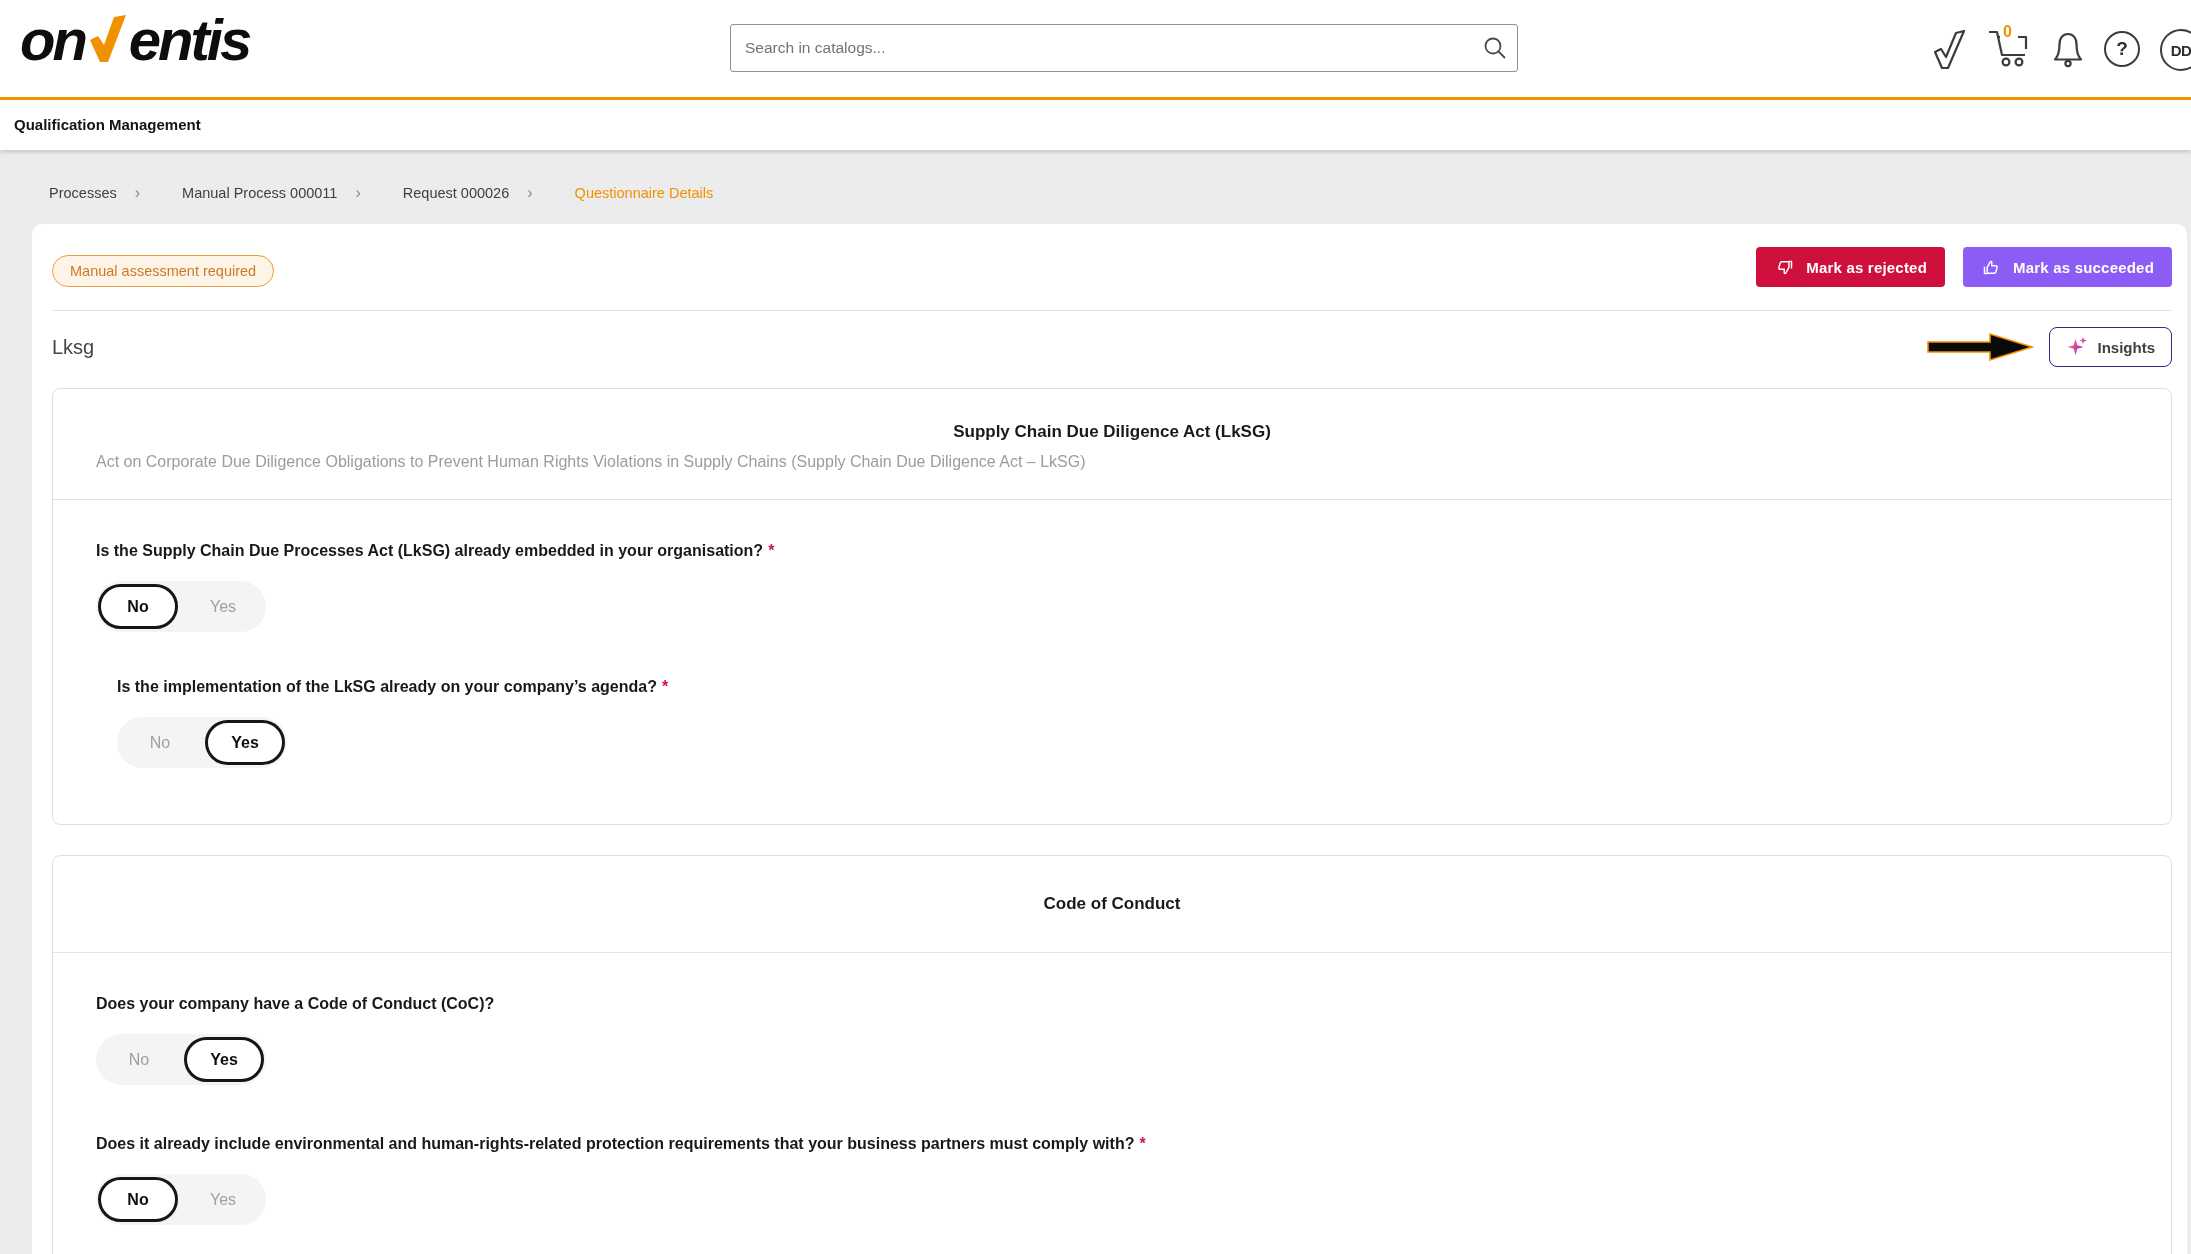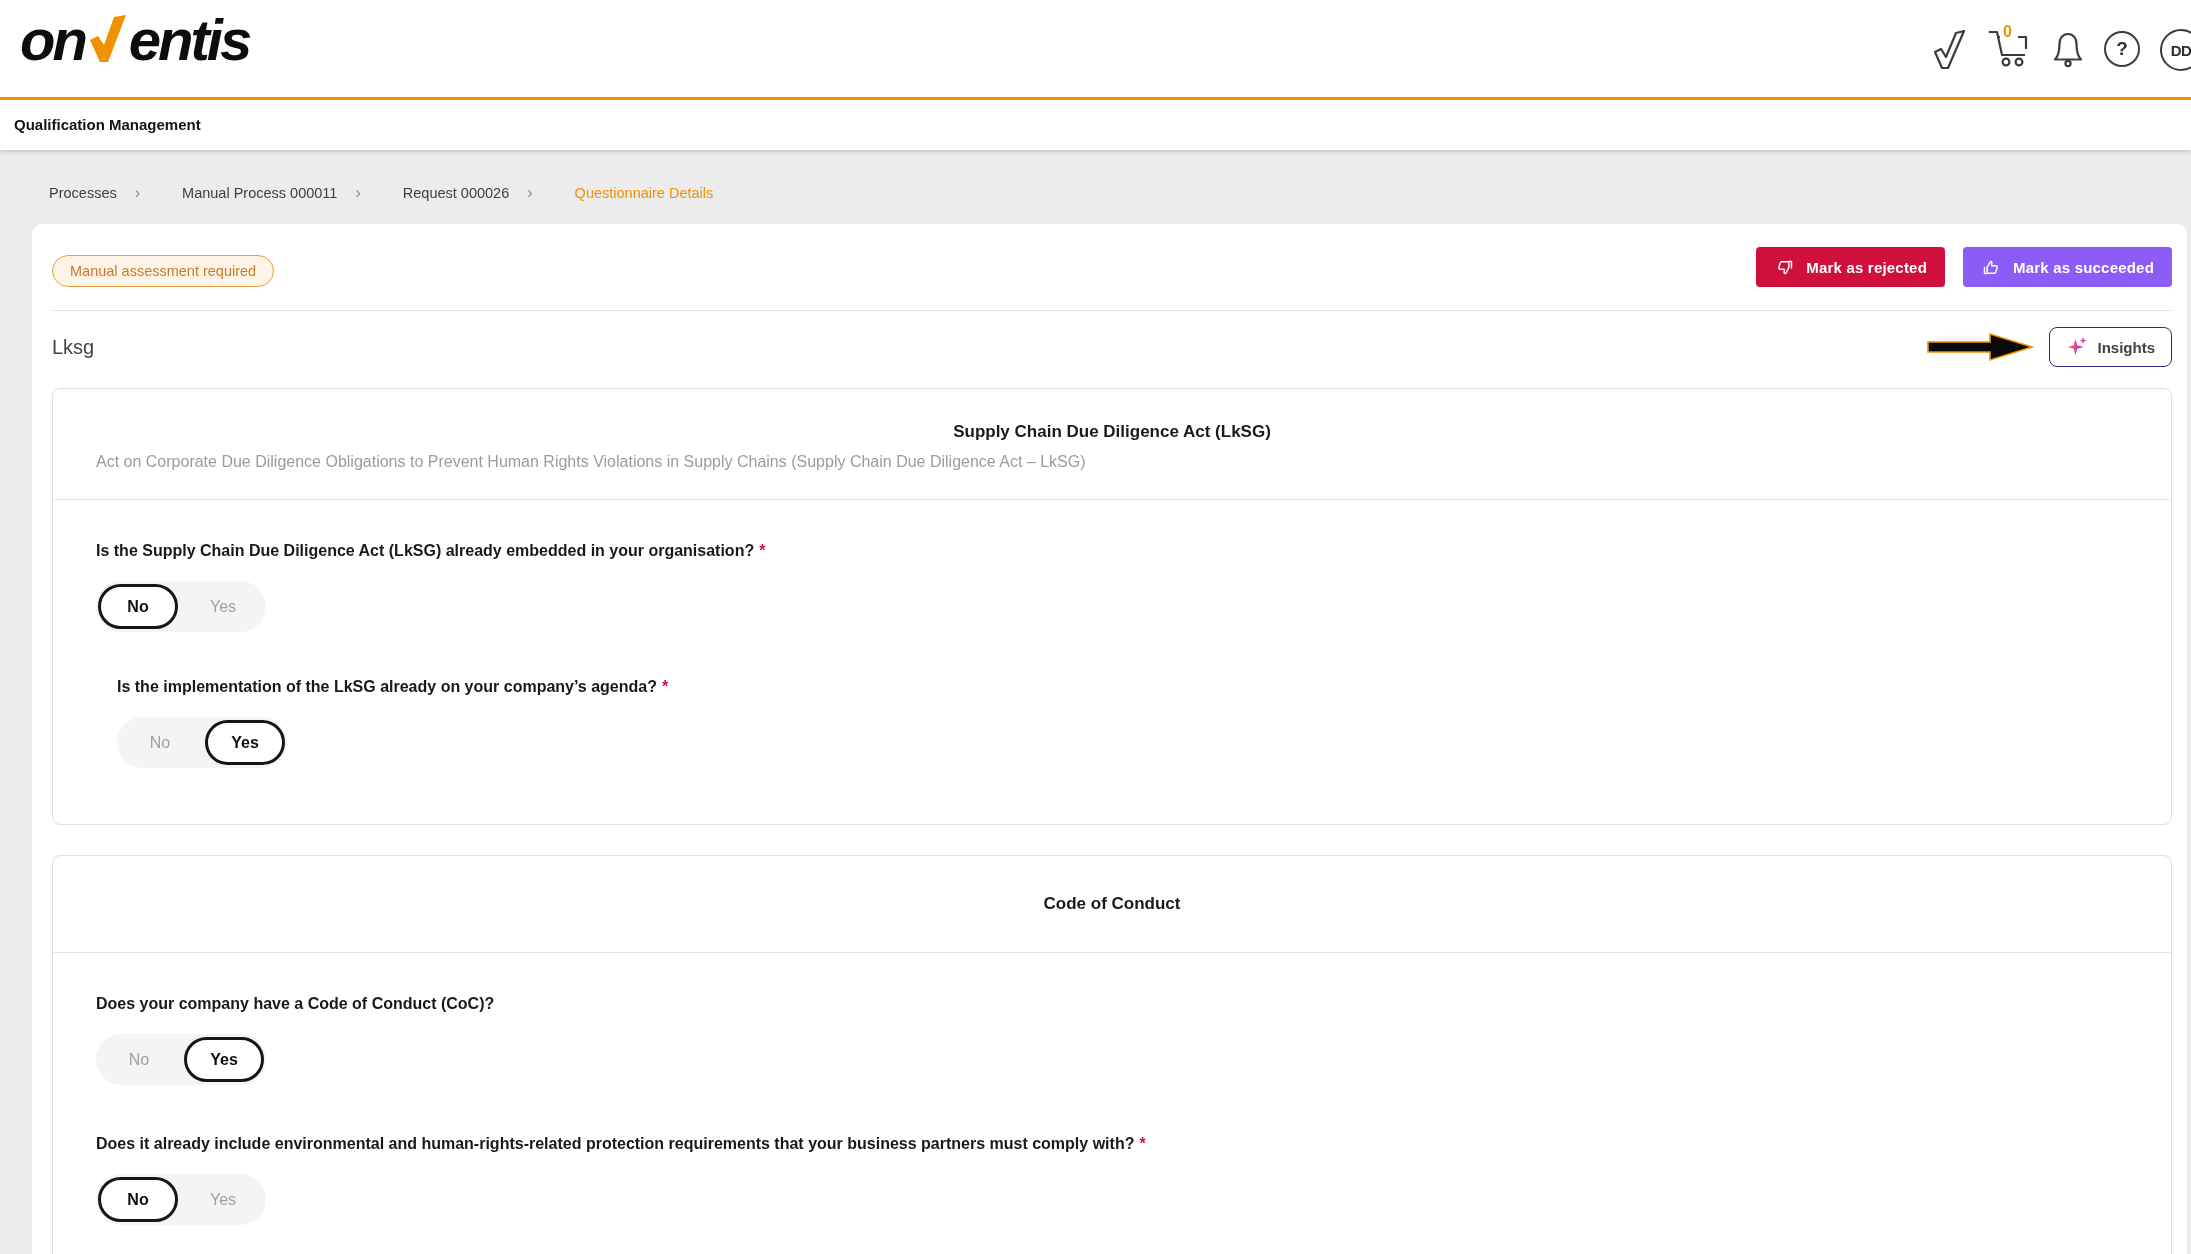--- a/index.html
+++ b/index.html
@@ -109,20 +109,29 @@
 
   <div class="hdr">
     <div class="logo">
       <span>on</span>
       <svg width="40" height="56" viewBox="0 0 40 56">
         <polygon points="2,31 12,53 20,53 38,6 26,8 16,36 10,27" fill="#F29100"></polygon>
       </svg>
       <span>entis</span>
     </div>
 
+    <div class="search-wrap">
+      <input type="text" value="" placeholder="Search in catalogs..." style="">
+      <span class="search-glass">
+        <svg width="26" height="26" viewBox="0 0 26 26" fill="none" stroke="#4a4a4a" stroke-width="1.8">
+          <circle cx="11" cy="11" r="7.5"></circle>
+          <path d="M16.5 16.5 L23 23"></path>
+        </svg>
+      </span>
+    </div>
 
     <span class="hicon" style="left:1930px; top:26px;">
       <svg width="42" height="48" viewBox="0 0 42 48" fill="none" stroke="#3c3c3c" stroke-width="2.2" stroke-linejoin="round">
         <polygon points="5,26 12,42 18,42 34,5 26,7 16,31 11,23"></polygon>
       </svg>
     </span>
 
     <span class="hicon cart-wrap" style="left:1986px; top:27px;">
       <svg width="46" height="44" viewBox="0 0 46 44" fill="none" stroke="#3c3c3c" stroke-width="2.2" stroke-linejoin="round">
         <path d="M3 5 H11 L16 28 H39"></path>
@@ -211,21 +220,21 @@
 
     <div class="card">
       <div class="card-head">
         <div class="card-title">Supply Chain Due Diligence Act (LkSG)</div>
         <div class="card-sub">Act on Corporate Due Diligence Obligations to Prevent Human Rights Violations in Supply Chains (Supply Chain Due Diligence Act – LkSG)</div>
       </div>
       <div class="card-body">
 
         <div>
           <div class="q-text">
-            <span>Is the Supply Chain Due Diligence Act (LkSG) already embedded in your organisation?</span><span class="req">*</span>
+            <span>Is the Supply Chain Due Processes Act (LkSG) already embedded in your organisation?</span><span class="req">*</span>
           </div>
           <div class="toggle">
             <button class="opt selected">No</button>
             <button class="opt">Yes</button>
           </div>
         </div>
 
         <div class="sub-q">
           <div class="q-text">
             <span>Is the implementation of the LkSG already on your company’s agenda?</span><span class="req">*</span>

